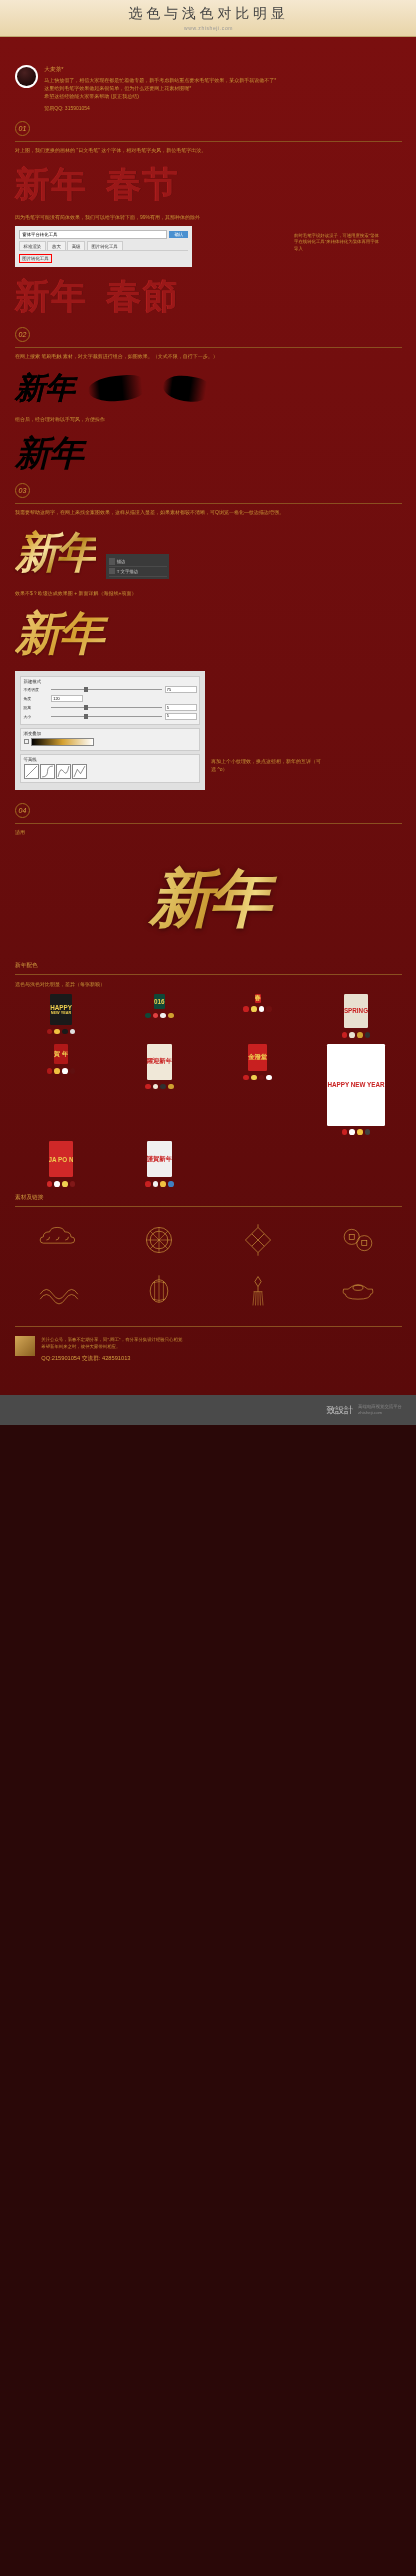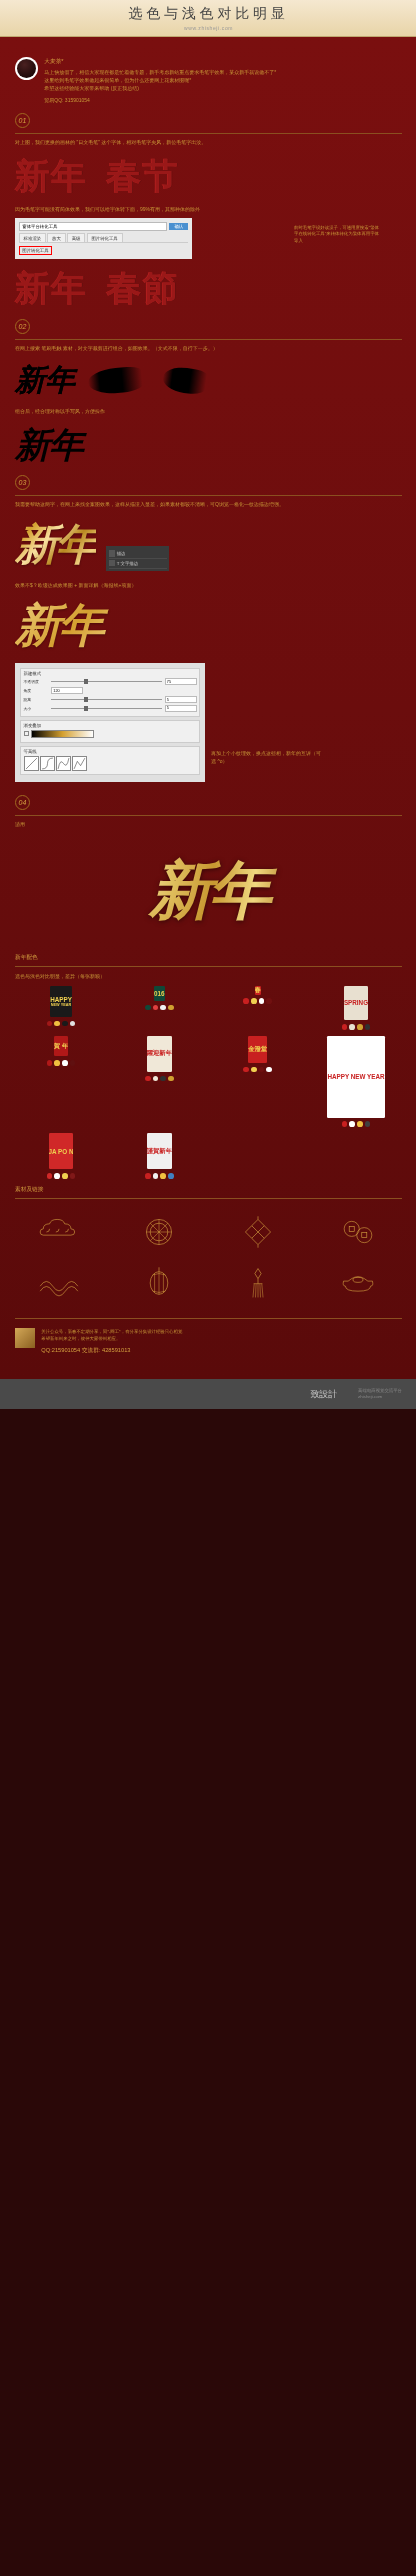--- a/index.html
+++ b/index.html
@@ -2,21 +2,21 @@
 <html style="font-size:10px"><head>
 <meta charset="utf-8">
 <style>
   * { margin: 0; padding: 0; box-sizing: border-box; }
   body { background: #2a0808; font-family: "Microsoft YaHei", sans-serif; width: 417px; }
   
   .header { background: linear-gradient(180deg, #f5e8d0 0%, #e8d4a8 100%); height: 37px; display: flex; flex-direction: column; align-items: center; justify-content: center; border-bottom: 0.6px solid #c0a870; }
   .header-title { font-size: 14px; letter-spacing: 3.8px; color: #444; font-weight: 300; }
   .header-sub { font-size: 5px; color: #999; letter-spacing: 0.6px; margin-top: 1.3px; }
   
-  .main { background: linear-gradient(180deg, #7a0f0f 0%, #6b0d0d 50%, #5a0a0a 100%); padding: 20px 15px; color: #d4a040; position: relative; }
+  .main { background: linear-gradient(180deg, #7a0f0f 0%, #6b0d0d 50%, #5a0a0a 100%); padding: 28px 15px; color: #d4a040; position: relative; }
   
   .intro { display: flex; gap: 6.3px; margin-bottom: 8.9px; }
   .avatar { width: 23px; height: 23px; border-radius: 50%; background: #fff; display: flex; align-items: center; justify-content: center; flex-shrink: 0; overflow: hidden; }
   .avatar-inner { width: 19px; height: 19px; border-radius: 50%; background: radial-gradient(circle at 40% 30%, #4a2020 0%, #1a0808 80%); }
   .intro-text { font-size: 5px; line-height: 1.6; color: #c89838; }
   .intro-name { font-size: 5.7px; color: #d4a040; margin-bottom: 1.9px; }
   .intro-qq { font-size: 5px; color: #c89838; margin-top: 3.8px; }
   
   .step-num { width: 15px; height: 15px; border-radius: 50%; border: 0.6px solid #a06820; display: flex; align-items: center; justify-content: center; font-size: 7px; color: #d4a040; font-style: italic; margin-bottom: 5px; }
   
@@ -74,21 +74,21 @@
   .ornament-grid { display: grid; grid-template-columns: repeat(4, 1fr); gap: 12.7px; padding: 7.6px 0; }
   .ornament { height: 38px; display: flex; align-items: center; justify-content: center; }
   .orn-svg { width: 44px; height: 32px; }
   
   .footer { display: flex; gap: 6.3px; padding: 8.9px 0 3.8px; border-top: 0.6px solid #8a5020; margin-top: 8.9px; }
   .footer-avatar { width: 20px; height: 20px; background: linear-gradient(135deg, #d4a858 0%, #8a6020 100%); flex-shrink: 0; }
   .footer-text { font-size: 4.4px; color: #c89838; line-height: 1.6; }
   .footer-qq { font-size: 5.7px; color: #d4a040; margin-top: 3.8px; }
   
   .brand-footer { background: #4a4a4a; height: 30px; display: flex; align-items: center; justify-content: flex-end; padding: 0 15px; }
-  .brand-logo { font-size: 8.9px; color: #ccc; display: flex; align-items: center; gap: 16px; }
+  .brand-logo { font-size: 8.9px; color: #ccc; display: flex; align-items: center; gap: 0; }
   .brand-sub { font-size: 4.4px; color: #888; margin-left: 5px; line-height: 1.3; }
 </style>
 </head>
 <body>
 
 <div class="header">
   <div class="header-title">选色与浅色对比明显</div>
   <div class="header-sub">www.zhisheji.com</div>
 </div>
 

